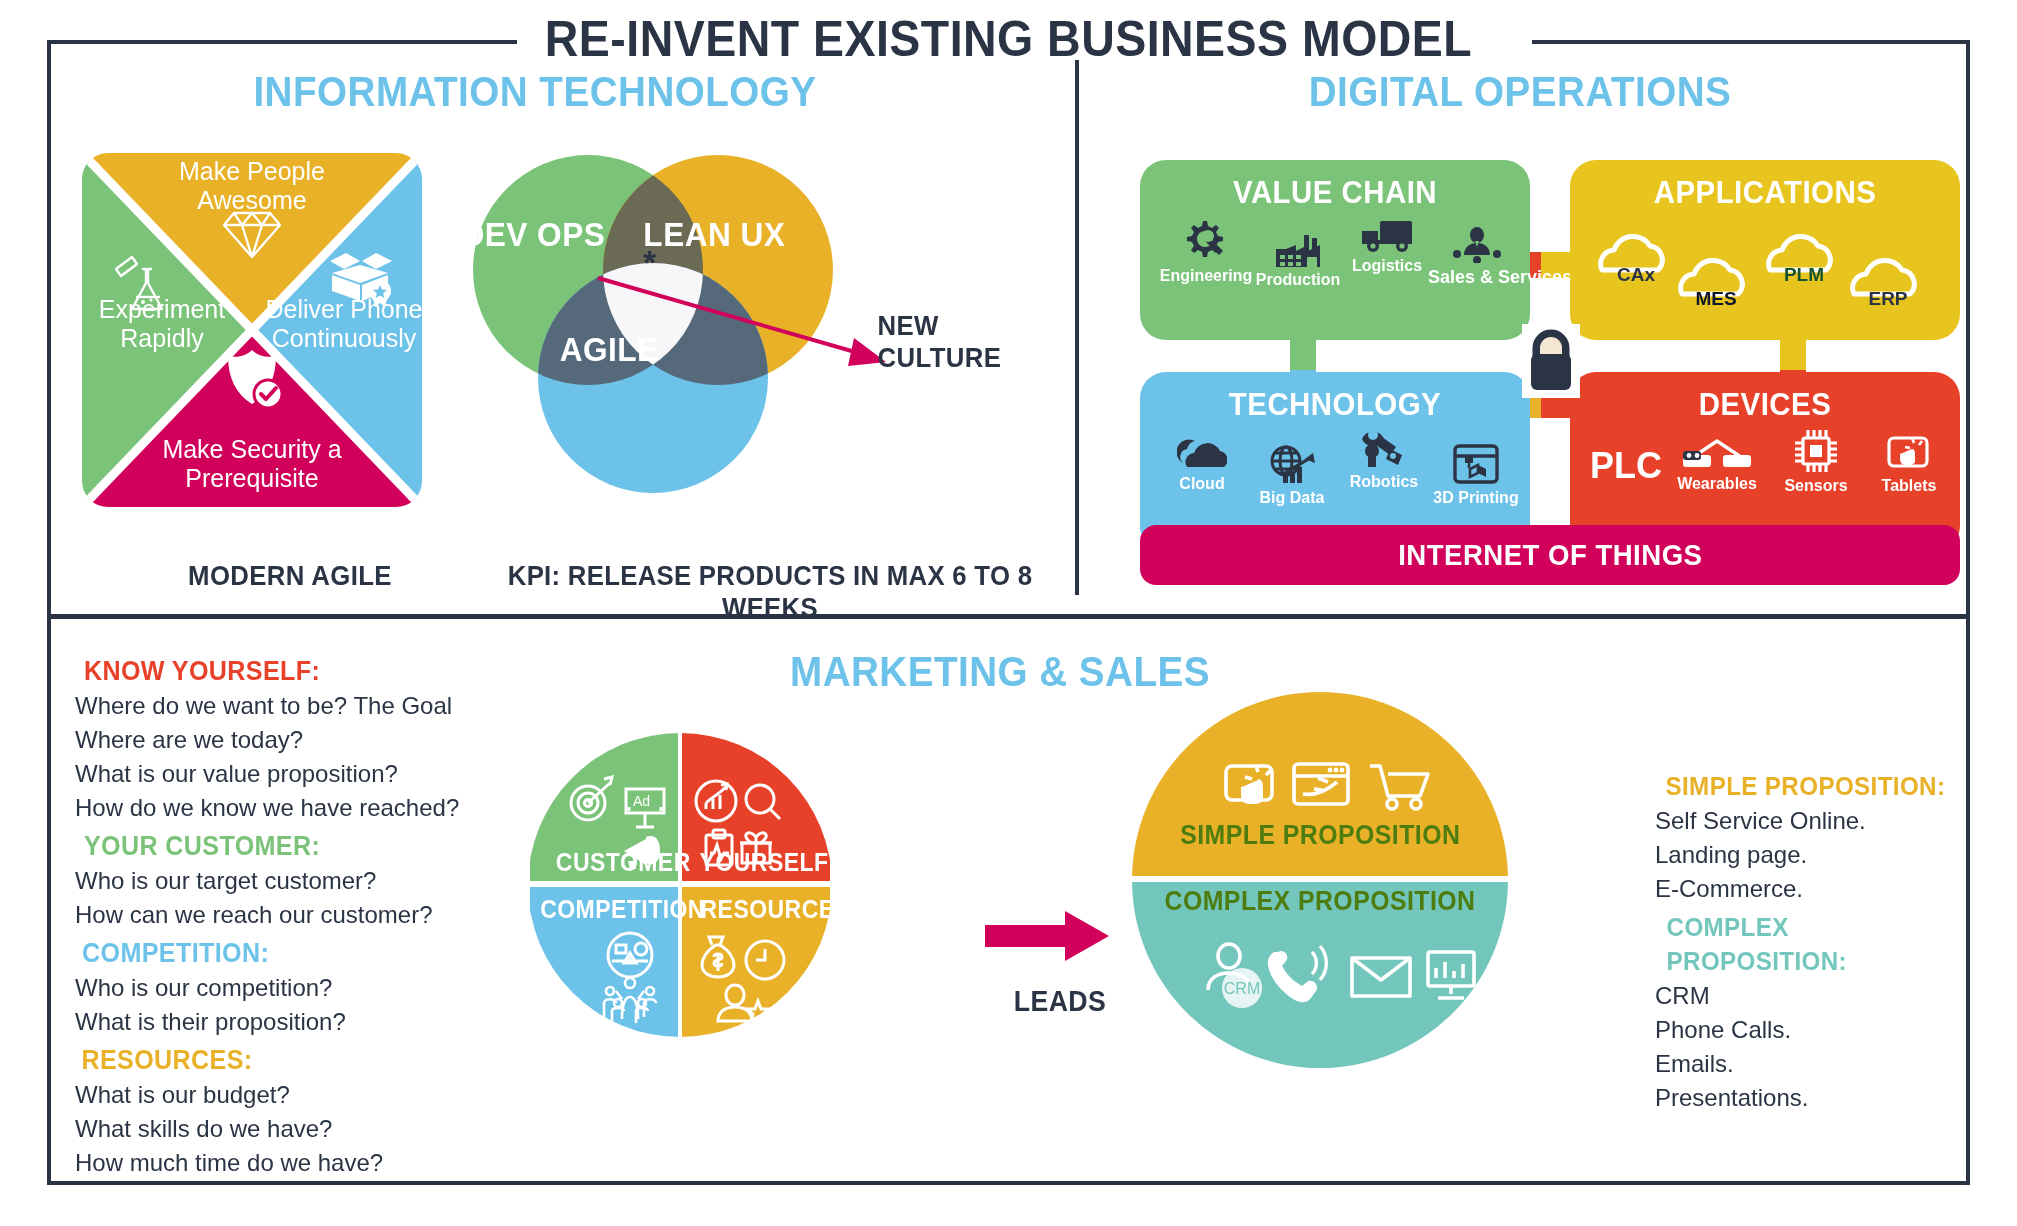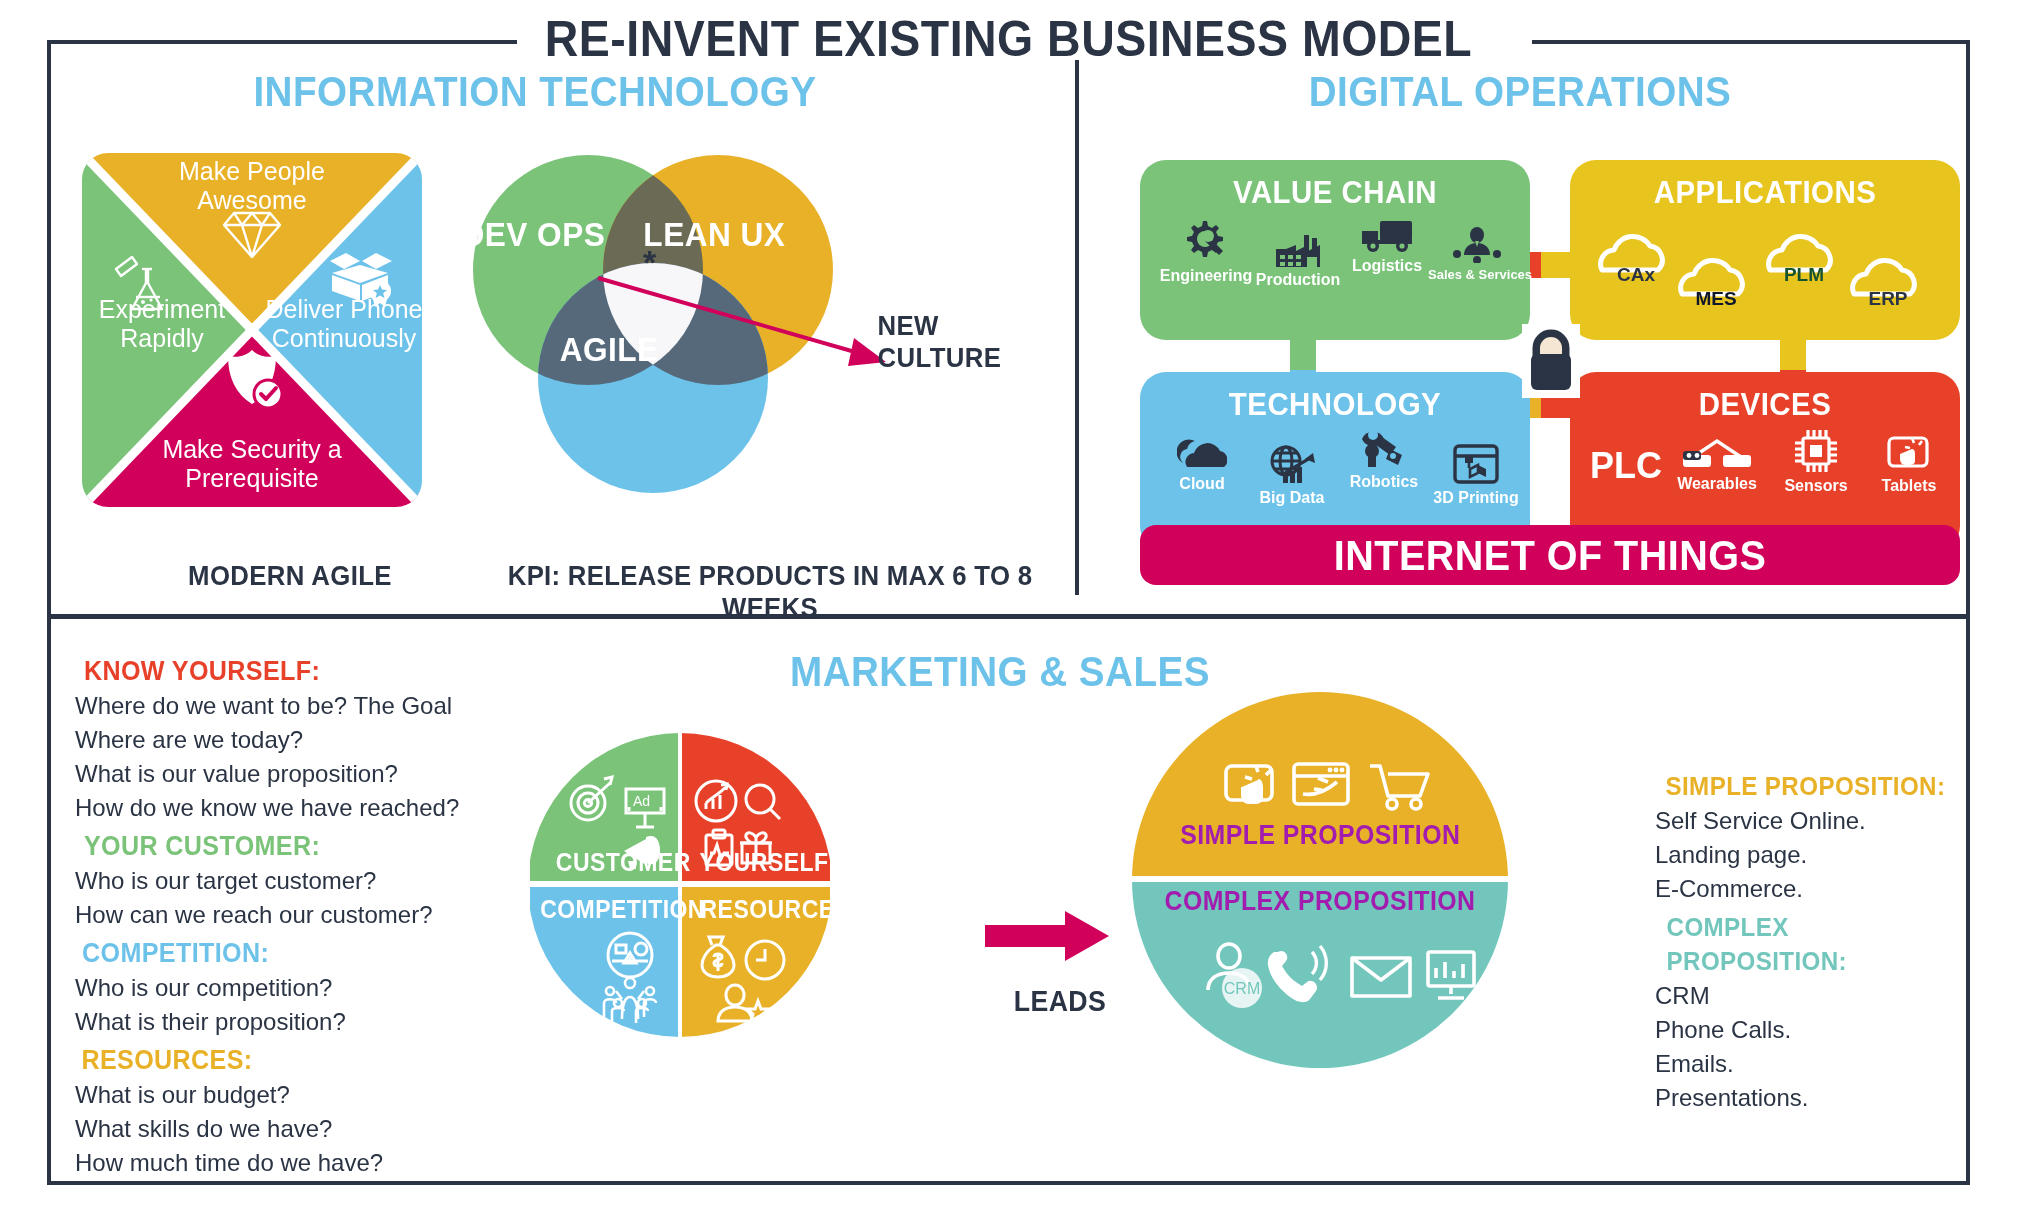--- a/index.html
+++ b/index.html
@@ -88,21 +88,21 @@
   .do-icons { position:relative; height:100px; }
   .do-ic { position:absolute; text-align:center; }
   .do-ic .lb {
     font-family:"Liberation Sans Narrow","Liberation Sans",sans-serif;
     font-weight:700; font-size:16px; white-space:nowrap;
   }
   .iot-bar {
     position:absolute; left:1140px; top:525px; width:820px; height:60px;
     background:#d1005a; border-radius:16px; color:#fff; text-align:center;
     font-family:"Liberation Sans Narrow","Liberation Sans",sans-serif;
-    font-weight:700; font-size:43px; line-height:60px; letter-spacing:0.5px;
+    font-weight:700; font-size:30px; line-height:60px; letter-spacing:0.5px;
   }
   .iot-bar span { display:inline-block; transform:scaleX(0.92); }
   .connector { position:absolute; }
 
   
   .q-col { position:absolute; font-size:24px; line-height:34px; color:#2b3444; }
   .q-head {
     font-family:"Liberation Sans Narrow","Liberation Sans",sans-serif;
     font-weight:700; font-size:27px; letter-spacing:0.4px; transform:scaleX(0.93);
     display:inline-block; margin-top:4px;
@@ -111,21 +111,21 @@
   #mcol-right { left:1655px;top:765px; width:330px; }
   #mcol-right .q-head { font-size:26px; }
 
   .wheel { position:absolute; left:530px; top:715px; width:300px; height:340px; }
   .wheel-lbl {
     position:absolute; color:#fff; font-family:"Liberation Sans Narrow","Liberation Sans",sans-serif;
     font-weight:700; font-size:25px; letter-spacing:0.5px; transform:scaleX(0.92); white-space:nowrap;
   }
   .prop { position:absolute; left:1130px; top:690px; width:380px; height:380px; }
   .prop-lbl {
-    position:absolute; color:#a21caf; text-align:center; width:100%;
+    position:absolute; color:#4d7c0f; text-align:center; width:100%;
     font-family:"Liberation Sans Narrow","Liberation Sans",sans-serif;
     font-weight:700; font-size:27px; letter-spacing:0.5px;
   }
   .prop-lbl span { display:inline-block; transform:scaleX(0.92); }
   .leads-lbl {
     position:absolute; left:1000px; top:985px; width:120px; text-align:center;
     font-family:"Liberation Sans Narrow","Liberation Sans",sans-serif;
     font-weight:700; font-size:29px; color:#2b3444; letter-spacing:0.4px;
     transform:scaleX(0.92);
   }
@@ -323,21 +323,21 @@
           <svg width="48" height="36" viewBox="0 0 48 36">
             <g fill="#2b3444">
               <ellipse cx="24" cy="8" rx="7" ry="8"></ellipse>
               <path d="M11 28 c0-8 6-12 13-12 s13 4 13 12z"></path>
               <circle cx="4" cy="27" r="4"></circle>
                 <circle cx="44" cy="27" r="4"></circle>
               <circle cx="24" cy="33" r="4"></circle>
             </g>
             <path d="M24 10 l0 16 M22 14 l2 6 2-6" fill="#7ac379"></path>
           </svg>
-          <div class="lb" style="font-size:13px;">Sales &amp; Services</div>
+          <div class="lb" style="font-size:18px;">Sales &amp; Services</div>
         </div>
       </div>
     </div>
 
     <div class="do-card" style="left:430px;top:0;width:390px;height:180px;background:#e8c41e;">
       <div class="ct">APPLICATIONS</div>
       <svg style="position:absolute;left:0;top:52px;" width="390" height="120" viewBox="0 0 390 120">
         <g fill="none" stroke="#fff" stroke-width="5" stroke-linejoin="round">
           <path d="M32 58 a14 14 0 0 1 12-20 a20 20 0 0 1 36 -4 a14 14 0 0 1 8 24 z"></path>
           <path d="M112 82 a14 14 0 0 1 12-20 a20 20 0 0 1 36 -4 a14 14 0 0 1 8 24 z"></path>

